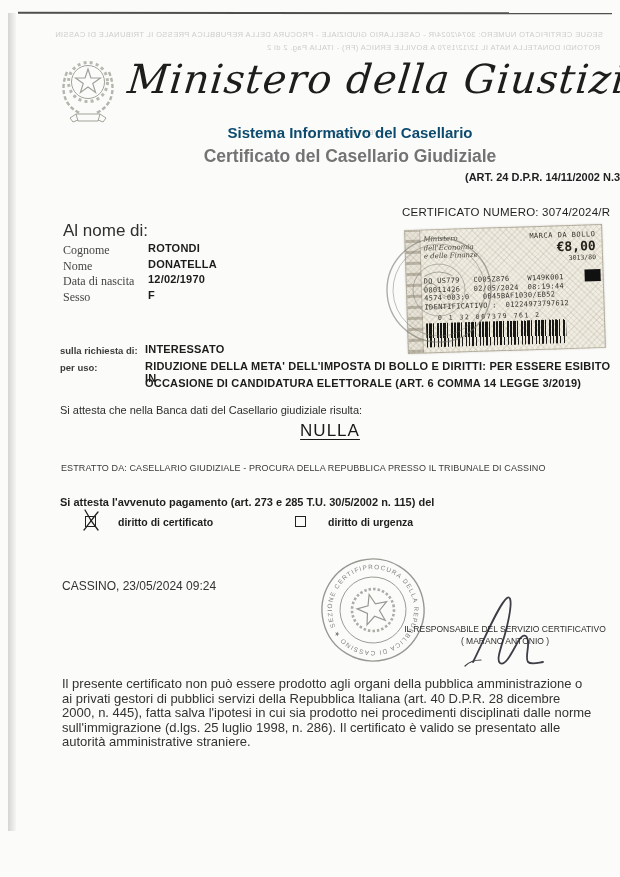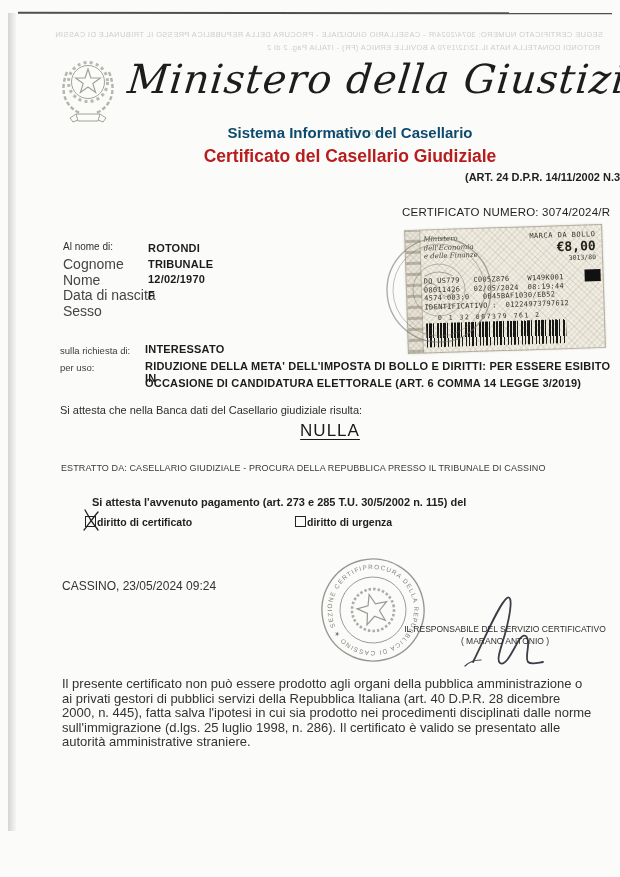--- a/index.html
+++ b/index.html
@@ -15,28 +15,28 @@
   .scan-left-strip{left:8px;top:13px;width:8px;height:818px;
     background:linear-gradient(90deg,rgba(150,150,148,.38),rgba(150,150,148,.05));}
   
   .bleed{color:rgba(125,125,122,.38);transform:scaleX(-1);filter:blur(.4px);
     font-size:7.5px;letter-spacing:.4px;white-space:nowrap;overflow:hidden;}
   
   .ministry-title{left:128px;top:56px;width:470px;text-align:center;
     font-family:"DejaVu Serif",serif;font-style:italic;font-size:40px;color:#1d1d1b;
     transform:skewX(-6deg);letter-spacing:1px;white-space:nowrap;}
   .h-sistema{left:80px;top:124px;width:540px;text-align:center;font-size:15px;font-weight:bold;color:#0c4a6e;}
-  .h-cert{left:80px;top:146px;width:540px;text-align:center;font-size:17.5px;font-weight:bold;color:#b91c1c;}
+  .h-cert{left:80px;top:146px;width:540px;text-align:center;font-size:17.5px;font-weight:bold;color:#737373;}
   .h-art{left:96px;top:171px;width:540px;text-align:right;font-size:11px;font-weight:bold;color:#222;}
   .cert-number{left:402px;top:206px;font-size:11.5px;letter-spacing:.2px;color:#1f1f1d;}
   
-  .al-nome{left:63px;top:221px;font-size:10px;color:#2f2f2d;margin-top:20px;}
+  .al-nome{left:63px;top:221px;font-size:17px;color:#2f2f2d;}
   .person-rows{left:63px;top:242px;width:330px;}
   .person-row{height:15.6px;position:relative;}
-  .p-label{position:absolute;left:0;top:14px;font-size:14px;color:#454543;}
+  .p-label{position:absolute;left:0;top:1px;font-size:12px;color:#454543;font-family:Liberation Serif, serif;}
   .p-value{position:absolute;left:85px;top:0;font-size:11px;font-weight:bold;color:#1c1c1a;letter-spacing:.2px;}
   
   .bollo{left:406px;top:227px;width:196px;height:122px;transform:rotate(-1.8deg);
     background-color:#f0ede3;
     background-image:
       repeating-linear-gradient(45deg,rgba(140,125,95,.16) 0 1px,transparent 1px 4px),
       repeating-linear-gradient(-45deg,rgba(140,125,95,.16) 0 1px,transparent 1px 4px);
     border:1px solid rgba(120,110,88,.45);
     box-shadow:0 0 2px rgba(90,80,60,.25);}
   .bollo-edge{position:absolute;left:0;top:0;width:14px;height:100%;
@@ -49,35 +49,35 @@
   .bollo-amt{font-size:13px;font-weight:bold;font-family:"DejaVu Sans Mono",monospace;color:#24221c;}
   .bollo-code{font-size:6.5px;font-family:"DejaVu Sans Mono",monospace;}
   .bollo-lines{position:absolute;left:17px;top:47px;font-family:"DejaVu Sans Mono",monospace;
     font-size:7px;line-height:8.6px;color:#33312c;letter-spacing:.3px;white-space:pre;}
   .bollo-black{position:absolute;right:2px;top:44px;width:16px;height:12px;background:#111;}
   .bollo-bcnum{position:absolute;left:30px;top:84px;font-family:"DejaVu Sans Mono",monospace;font-size:6.5px;color:#33312c;letter-spacing:1.5px;}
   .bollo-barcode{position:absolute;left:18px;top:93px;width:140px;height:24px;
     background:repeating-linear-gradient(90deg,#171715 0 1.5px,transparent 1.5px 3px,#171715 3px 5.5px,transparent 5.5px 7px,#171715 7px 8px,transparent 8px 11px,#171715 11px 12.5px,transparent 12.5px 14px);}
   .bollo-roundstamp{position:absolute;left:-24px;top:4px;opacity:.55;}
   
-  .req-label{font-size:9.5px;color:#3c3c3a;}
+  .req-label{font-size:9.5px;color:#3c3c3a;font-weight:bold;}
   .req-value{font-size:11px;font-weight:bold;color:#1c1c1a;letter-spacing:.2px;}
   
   .attesta{left:60px;top:404px;font-size:11px;color:#2d2d2b;}
   .nulla{left:80px;top:421px;width:500px;text-align:center;font-size:17px;letter-spacing:1px;color:#1a1a18;
     text-decoration:underline;text-underline-offset:3px;}
   .estratto{left:61px;top:463px;font-size:9px;letter-spacing:.1px;color:#3a3a38;}
   
-  .pay-line{left:60px;top:496px;font-size:11px;font-weight:bold;color:#1f1f1d;margin-left:32px;}
+  .pay-line{left:60px;top:496px;font-size:11px;font-weight:bold;color:#1f1f1d;}
   .cb-row{left:85px;top:512px;width:480px;height:18px;}
   .cb-item{position:absolute;top:0;}
   .cb-box{position:relative;display:inline-block;width:9px;height:9px;border:1.2px solid #222;vertical-align:-1px;}
   .handx{position:absolute;left:-6px;top:-11px;display:none;}
   .checked .handx{display:block;}
-  .cb-label{font-size:10.5px;font-weight:bold;color:#1f1f1d;margin-left:1px;}
+  .cb-label{font-size:10.5px;font-weight:bold;color:#1f1f1d;margin-left:22px;}
   
   .place-date{left:62px;top:579px;font-size:12px;color:#333331;}
   .roundstamp{left:316px;top:553px;transform:rotate(-14deg);opacity:.85;}
   .resp-block{left:403px;top:579px;width:204px;text-align:center;font-size:8.5px;color:#2e2e2c;line-height:12px;margin-top:44px;}
   .signature{left:455px;top:590px;}
   
   .legal{left:62px;top:677px;width:532px;font-size:13px;line-height:14.6px;color:#333331;}
 </style>
 </head>
 <body>
@@ -109,21 +109,21 @@
 <div class="abs cert-number">CERTIFICATO NUMERO: 3074/2024/R</div>
 
 <div class="abs al-nome">Al nome di:</div>
 <div class="abs person-rows">
   <div class="person-row">
     <span class="p-label">Cognome</span>
     <span class="p-value">ROTONDI</span>
   </div>
   <div class="person-row">
     <span class="p-label">Nome</span>
-    <span class="p-value">TRIBUNALE</span>
+    <span class="p-value">DONATELLA</span>
   </div>
   <div class="person-row">
     <span class="p-label">Data di nascita</span>
     <span class="p-value">12/02/1970</span>
   </div>
   <div class="person-row">
     <span class="p-label">Sesso</span>
     <span class="p-value">F</span>
   </div>
 </div>

